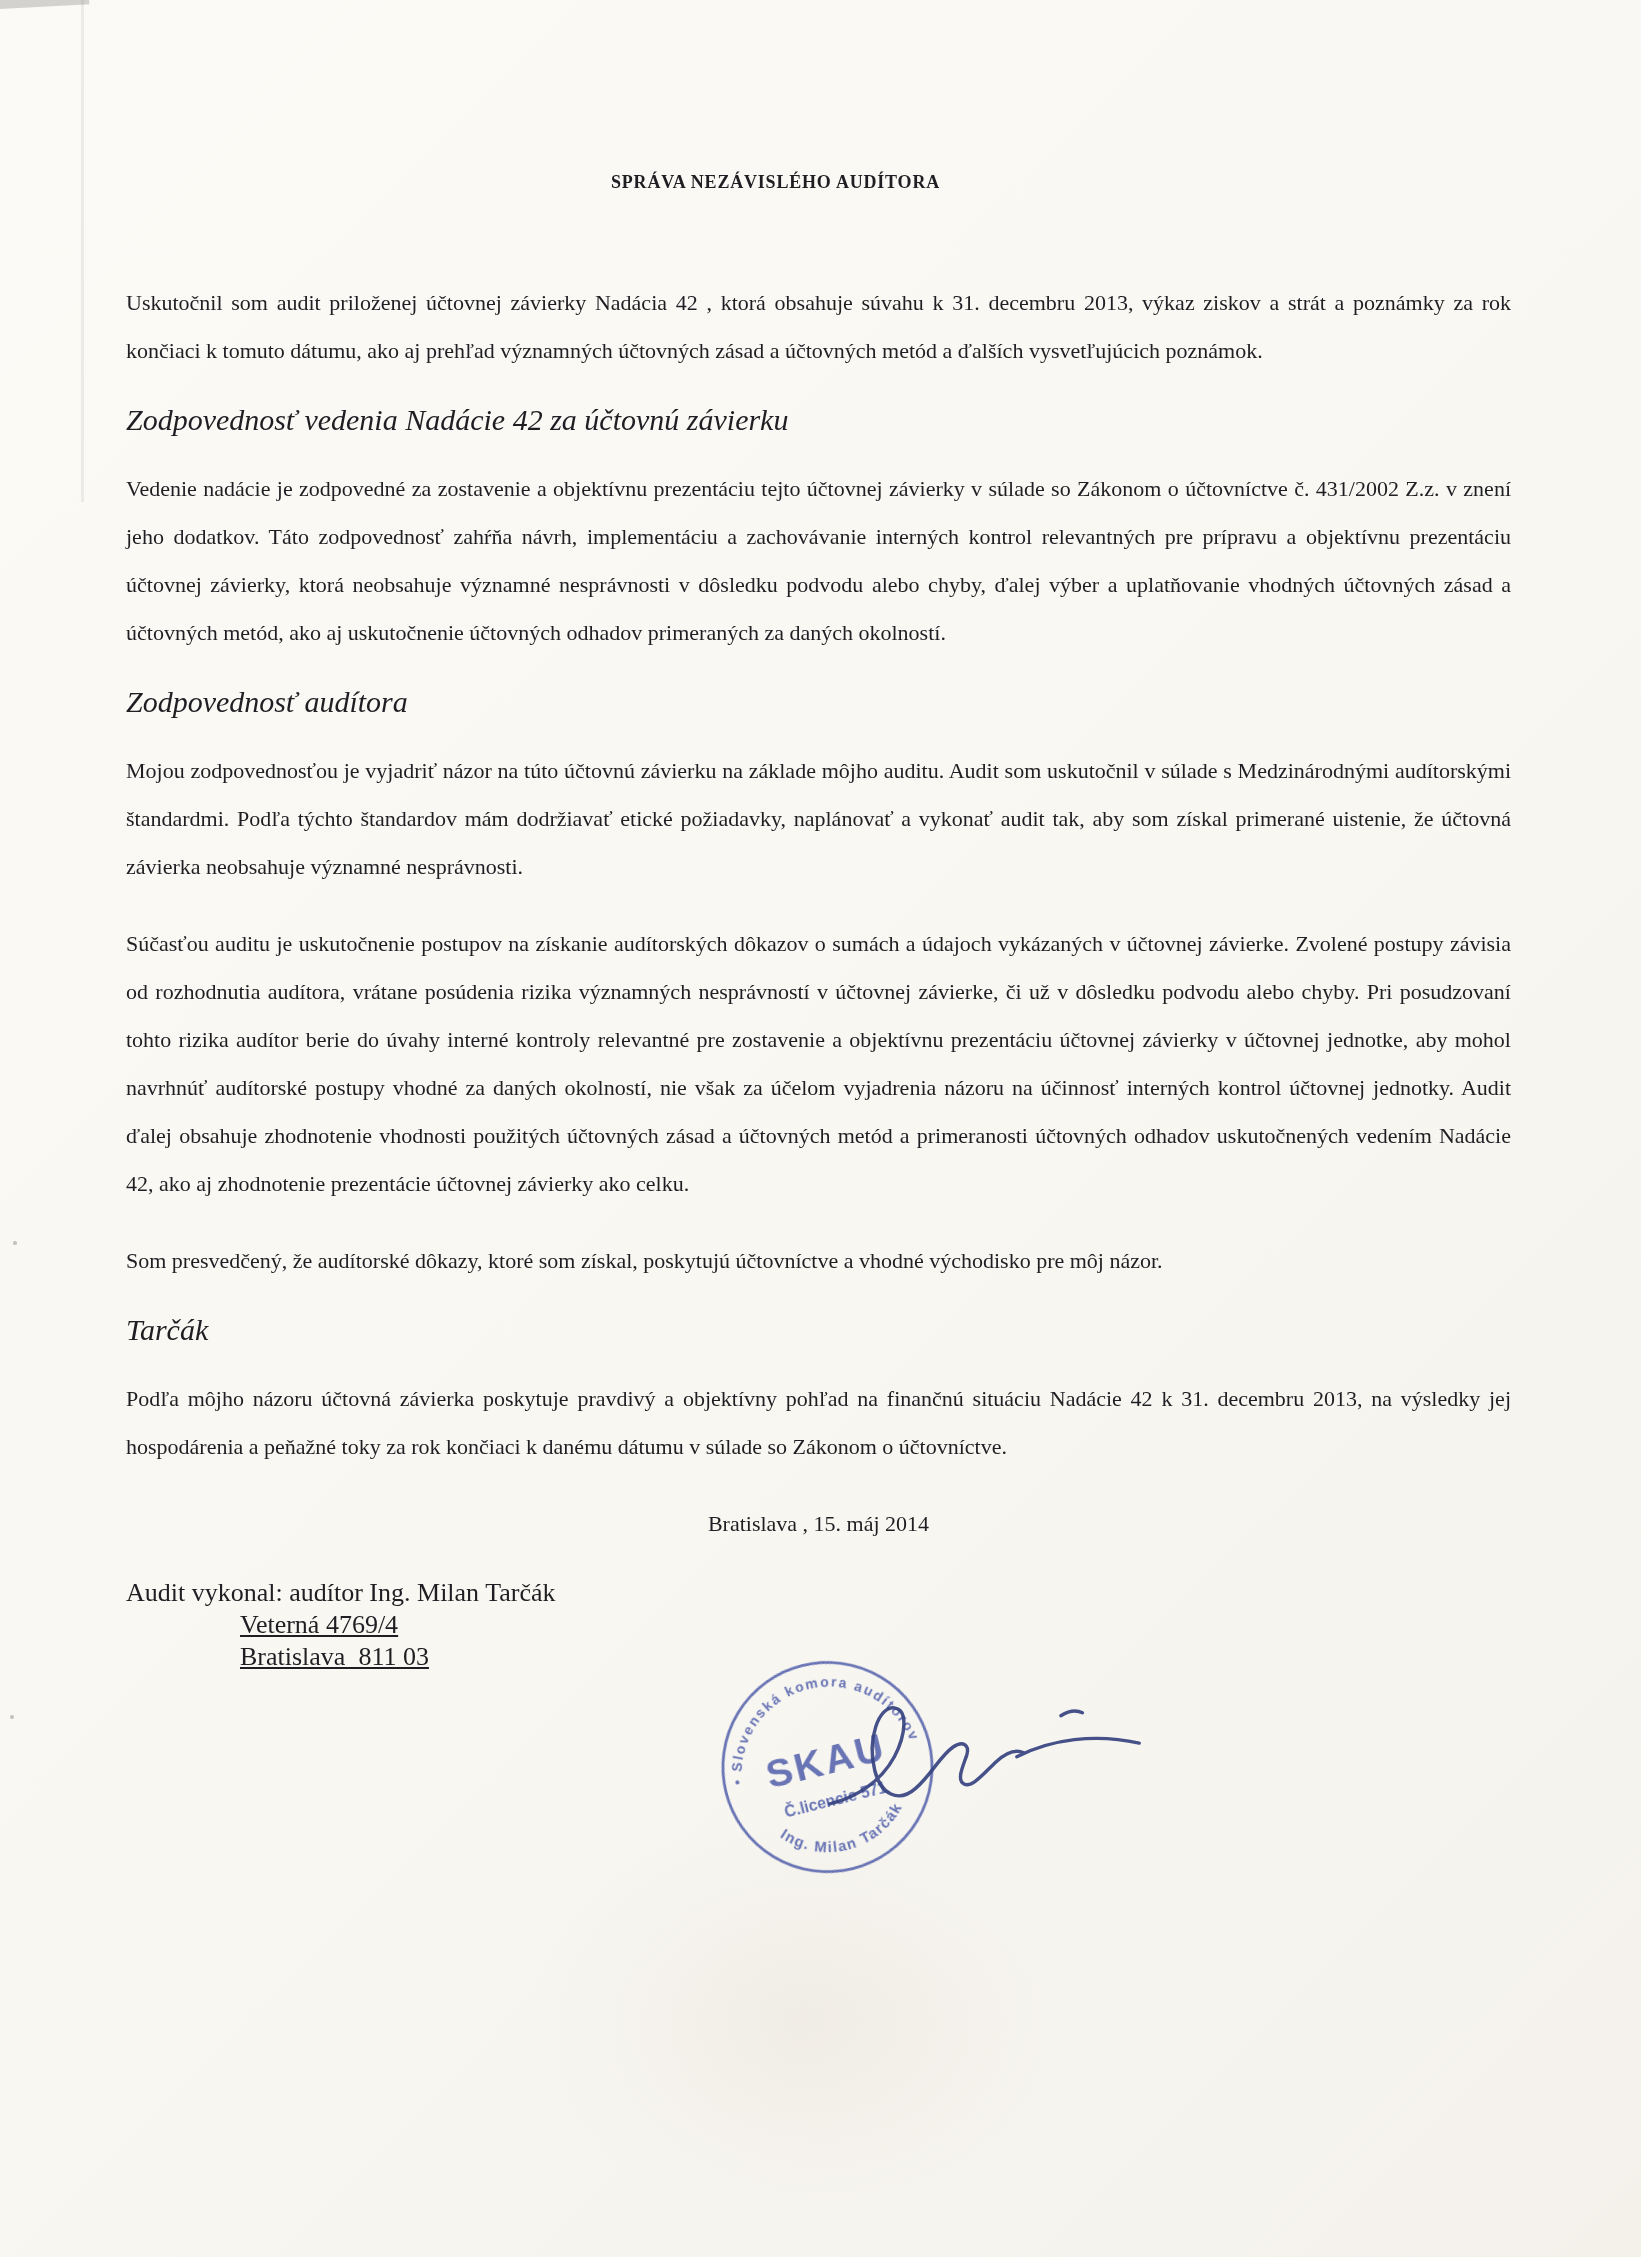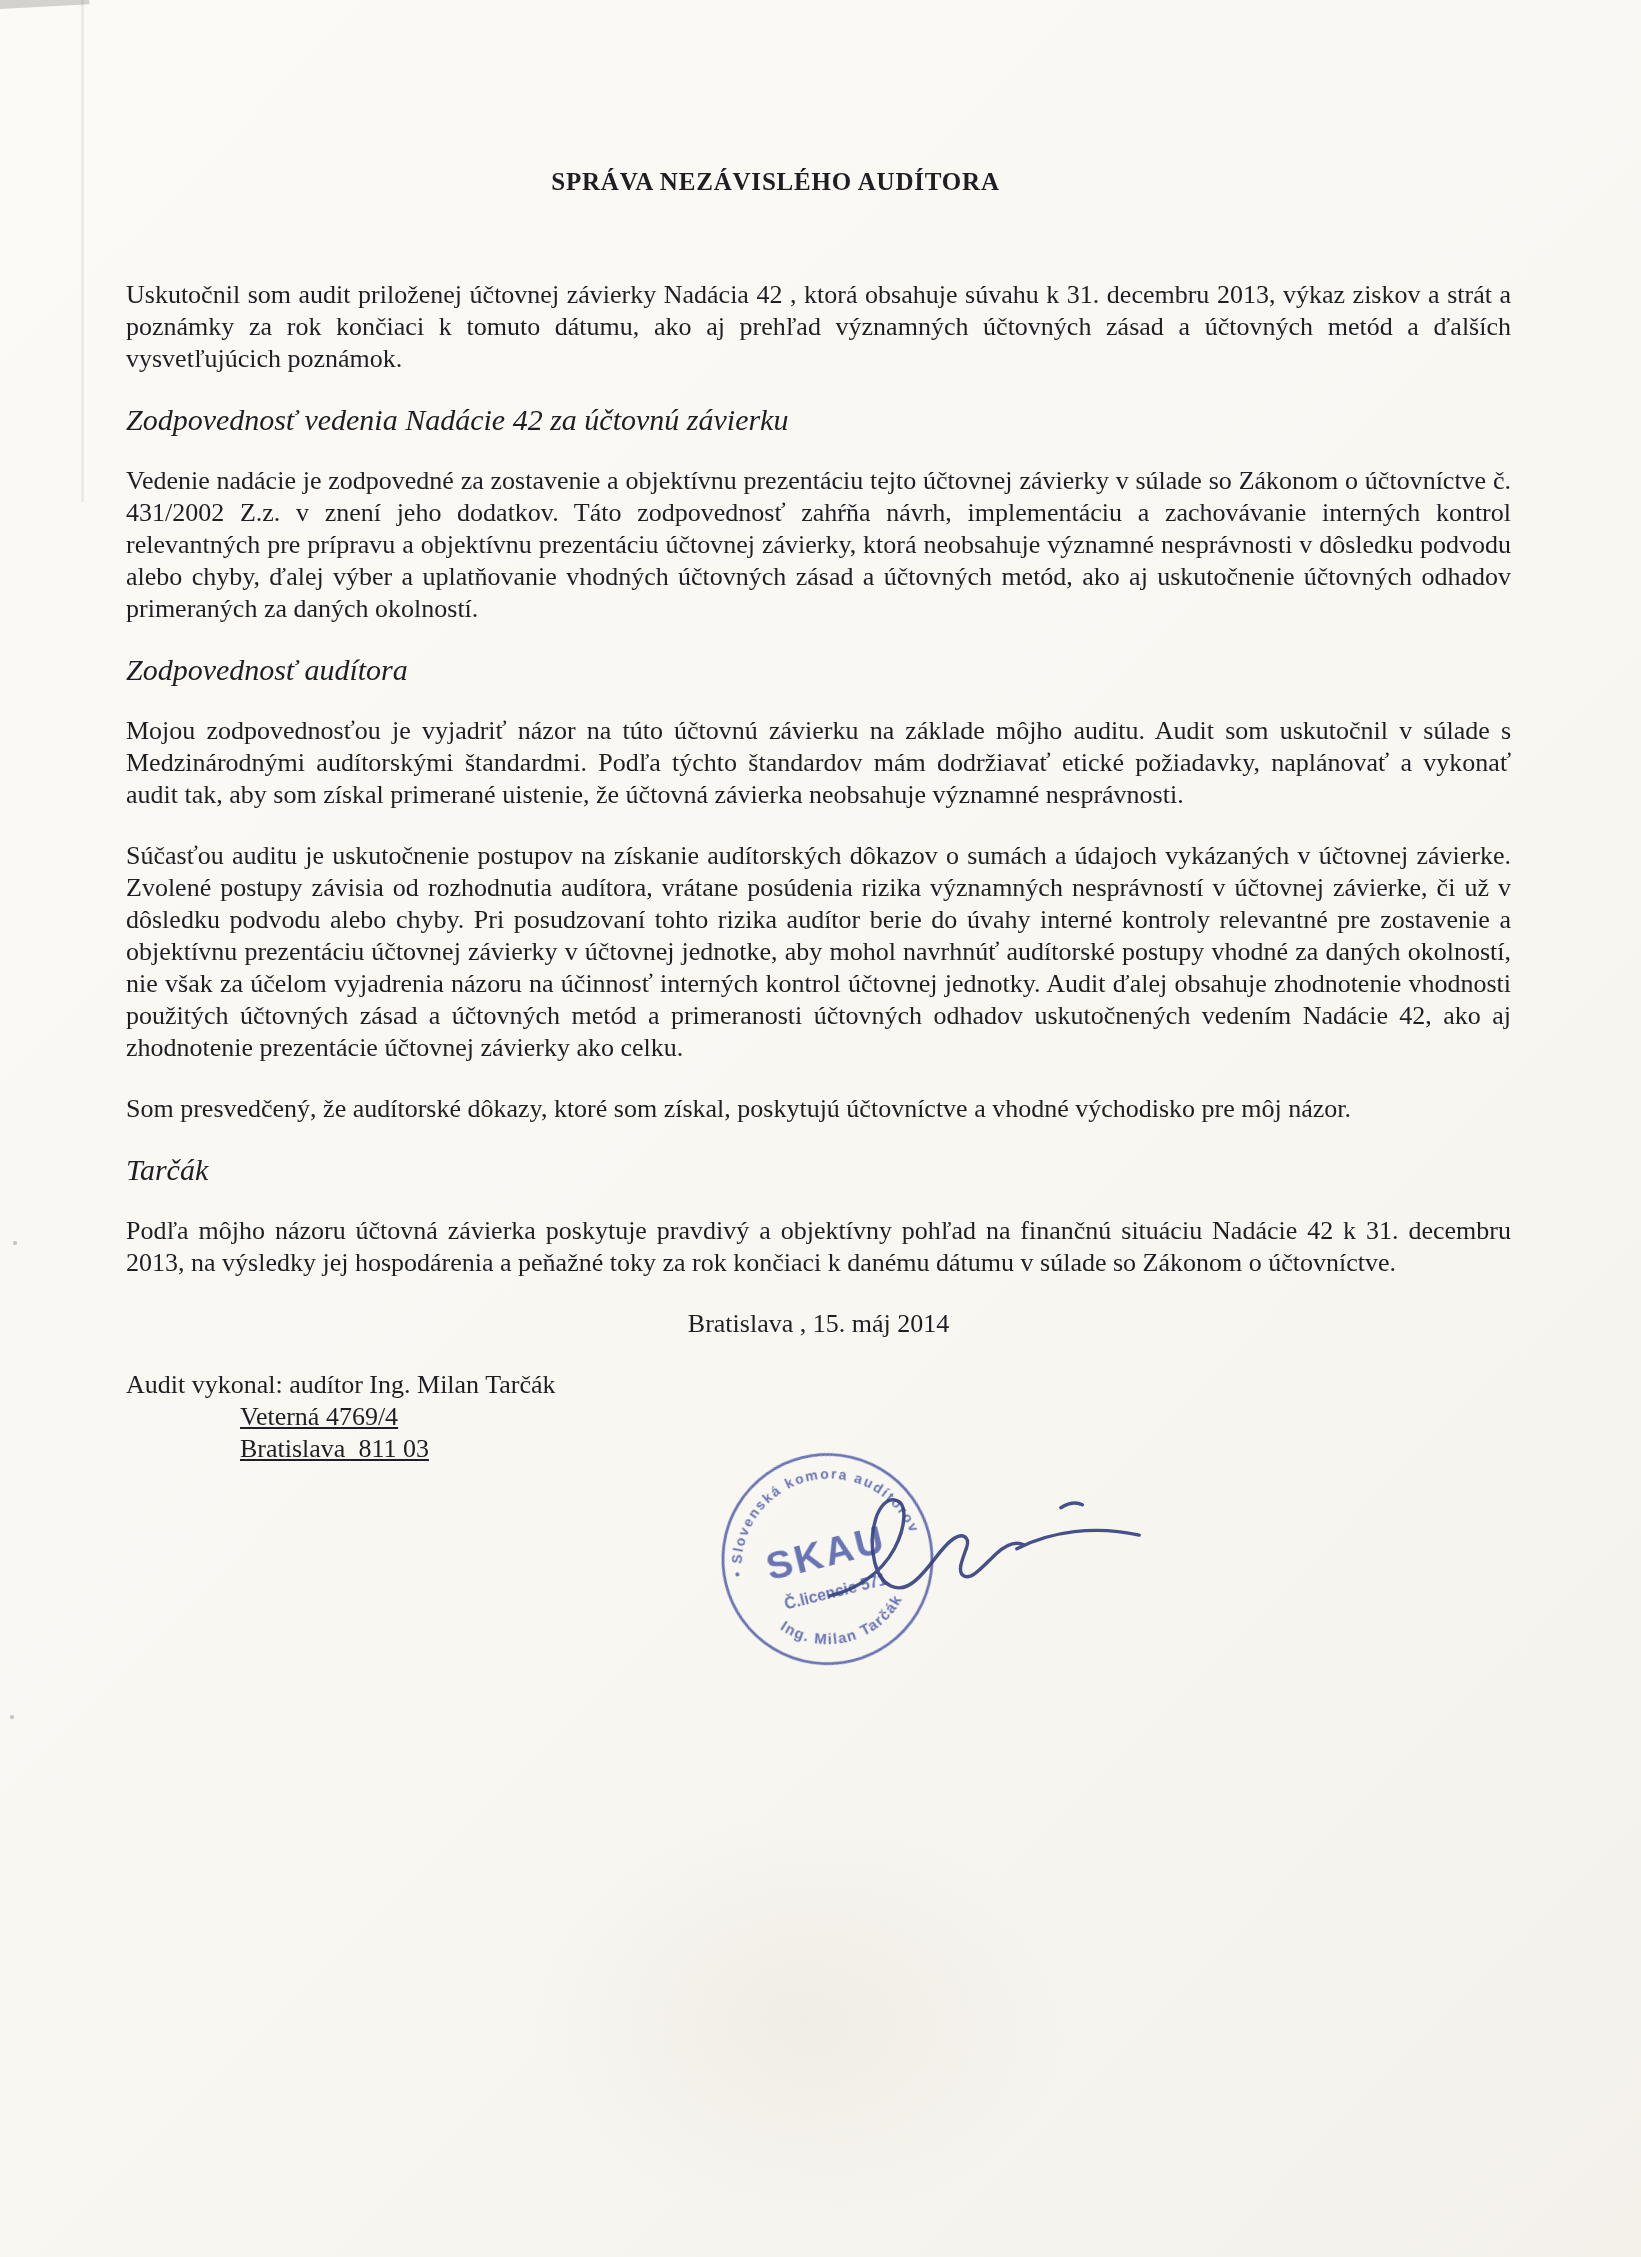--- a/index.html
+++ b/index.html
@@ -15,30 +15,30 @@
     background: linear-gradient(135deg, #fbfaf6 0%, #f8f7f2 55%, #f3f1ea 100%);
     color: #1f1f23;
     overflow: hidden;
   }
   .content {
     position: relative;
     padding: 166px 130px 0 126px;
   }
   .title {
     text-align: center;
-    font-size: 25px;
+    font-size: 18px;
     line-height: 32px;
     font-weight: bold;
     letter-spacing: 0.8px;
     transform: translateX(-43px);
     margin-bottom: 81px;
   }
   .para {
-    font-size: 26px;
-    line-height: 32px;
+    font-size: 22px;
+    line-height: 48px;
     text-align: justify;
     margin-bottom: 29px;
   }
   .subheading {
     font-size: 30px;
     line-height: 32px;
     font-style: italic;
     font-weight: normal;
     margin-bottom: 29px;
   }

